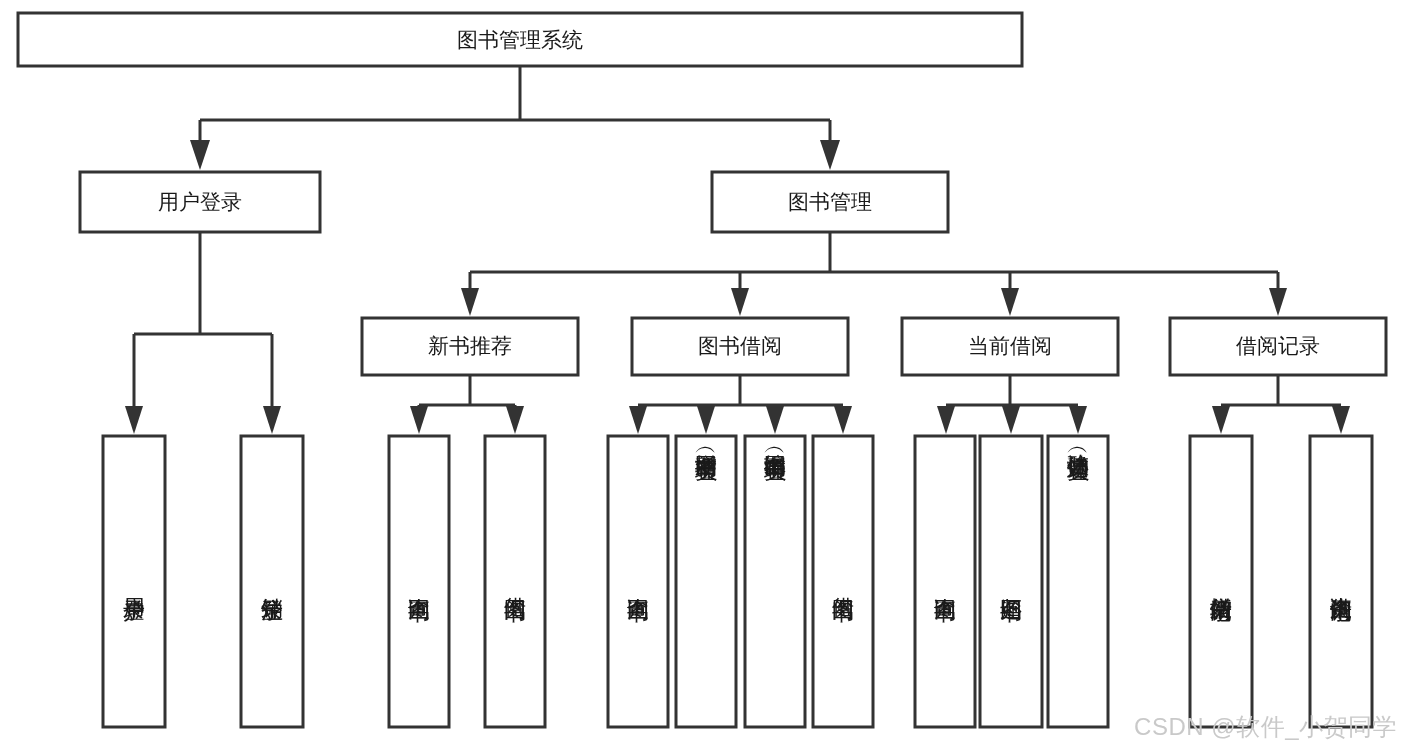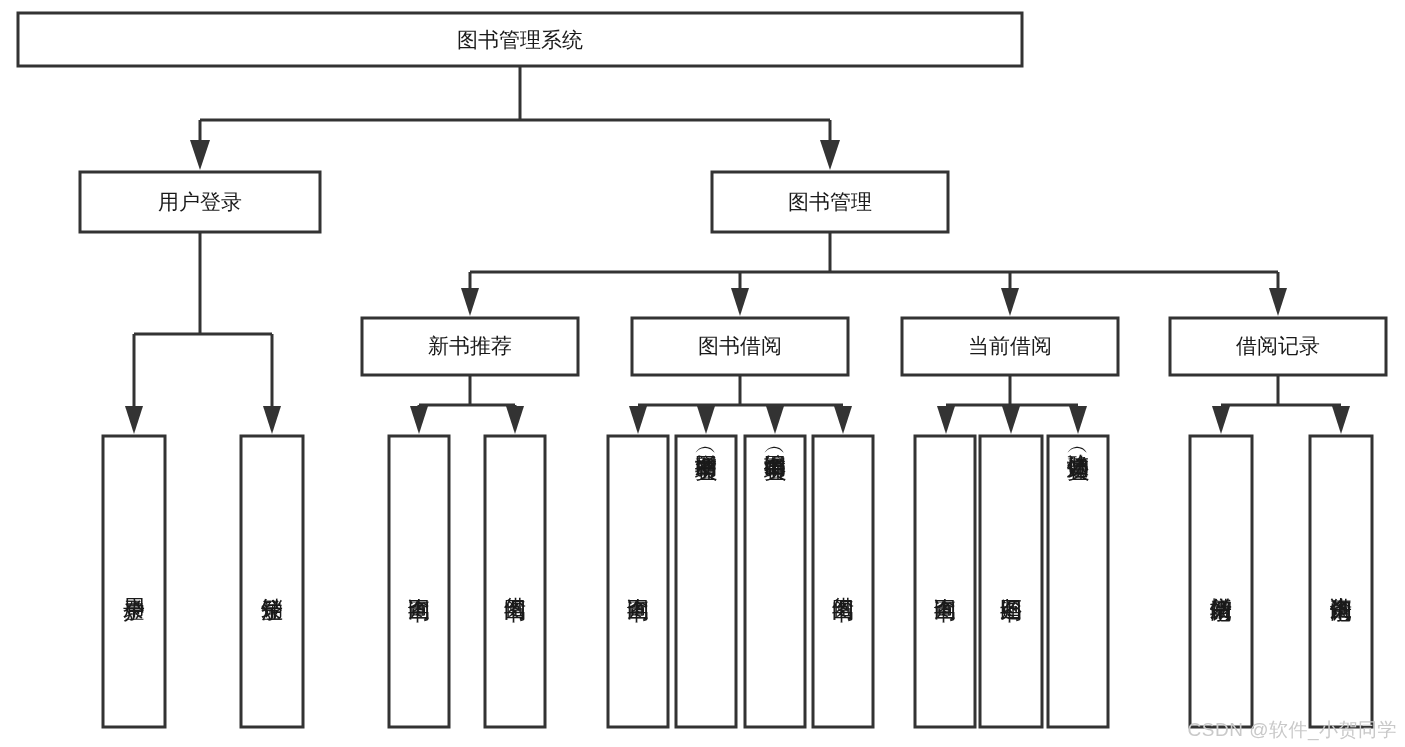--- a/index.html
+++ b/index.html
@@ -47,21 +47,21 @@
     font-size: 21px;
     fill: #1a1a1a;
     text-anchor: middle;
     dominant-baseline: middle;
   }
   .watermark {
     position: absolute;
     right: 8px;
     bottom: 4px;
     font-family: "Liberation Sans", "DejaVu Sans", sans-serif;
-    font-size: 19px;
+    font-size: 24px;
     color: #c9c9c9;
     letter-spacing: 0.5px;
     white-space: nowrap;
     pointer-events: none;
     text-align: center;
   }
   .vlabel {
     position: absolute;
     display: flex;
     align-items: center;

